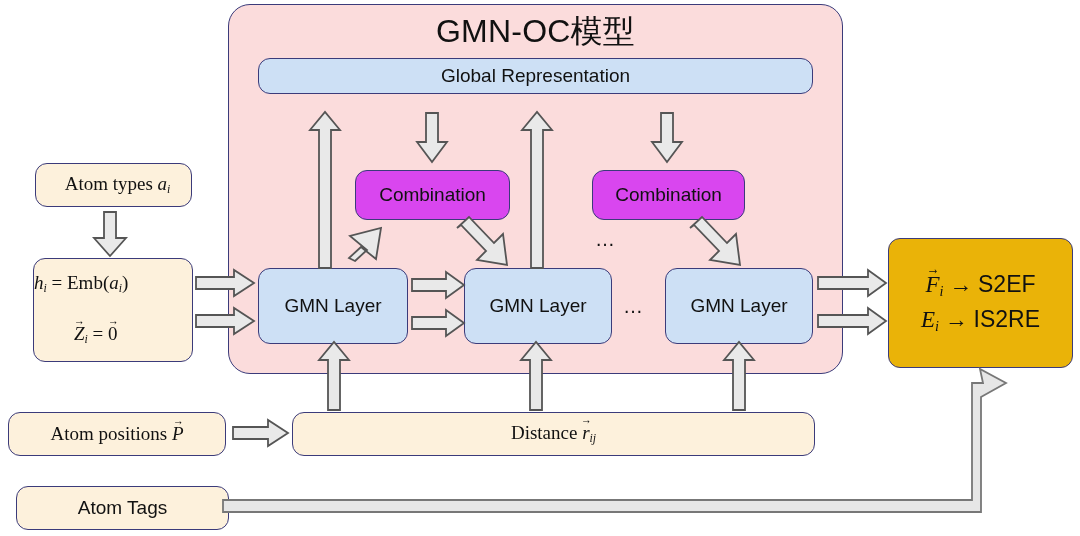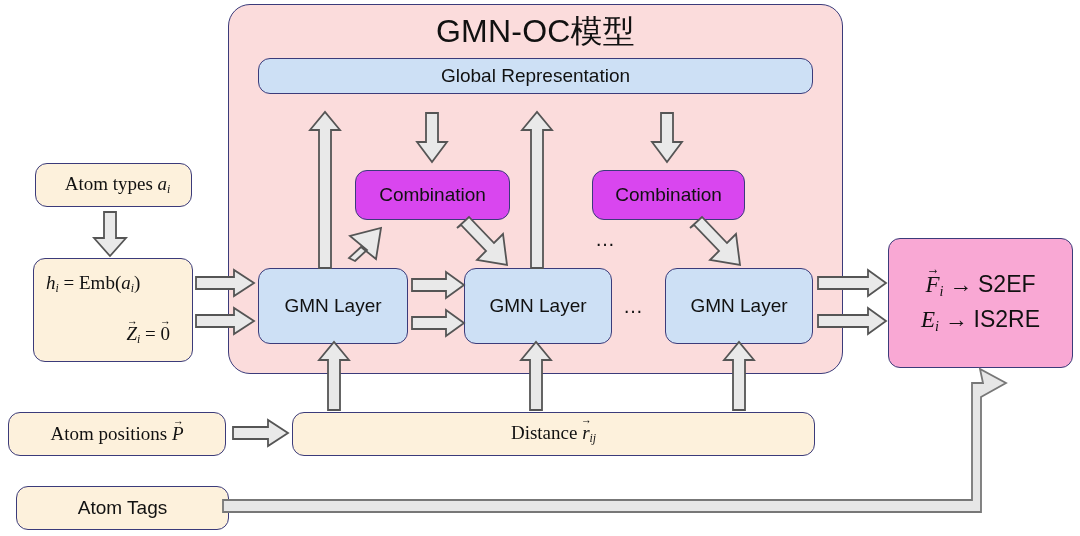--- a/index.html
+++ b/index.html
@@ -12,21 +12,21 @@
   
   .box{position:absolute;box-sizing:border-box;
        border:1.6px solid #3b3b7a;border-radius:12px;
        display:flex;align-items:center;justify-content:center;
        text-align:center;line-height:1.25;}
 
   .container-pink{background:#fbdcdc;border:1.6px solid #3b3b7a;border-radius:22px;}
   .box-blue{background:#cde0f5;}
   .box-mauve{background:#d946ef;}
   .box-cream{background:#fdf1dc;}
-  .box-green{background:#f9a8d4;}
+  .box-green{background:#eab308;}
 
   .title{position:absolute;font-size:32px;color:#111;font-weight:400;
          letter-spacing:.2px;white-space:nowrap;}
 
   .lbl-sans{font-size:19px;color:#111;font-family:"Liberation Sans",sans-serif;}
 
   .math{font-family:"Liberation Serif",serif;font-style:italic;color:#111;}
   .mi{font-style:italic;}
   .mup{font-style:normal;}
   .sub{font-size:.62em;vertical-align:-0.28em;font-style:italic;}
@@ -79,26 +79,26 @@
   <div class="ell" style="left:595px;top:228px;">…</div>
   <div class="ell" style="left:623px;top:295px;">…</div>
 
   <div class="box box-cream" style="left:35px;top:163px;width:157px;height:44px;">
     <span class="math" style="font-size:19px;margin-left:8px;">
       <span class="mup">Atom types</span>&nbsp;<span class="mi">a</span><span class="sub">i</span>
     </span>
   </div>
 
   <div class="box box-cream" style="left:33px;top:258px;width:160px;height:104px;flex-direction:column;justify-content:space-around;">
-    <div class="math" style="font-size:19px;width:100%;text-align:left;padding-left:12px;box-sizing:border-box;">
+    <div class="math" style="font-size:19px;width:100%;text-align:left;box-sizing:border-box;">
       <span class="mi">h</span><span class="sub">i</span>
       <span class="mup">=</span>
       <span class="mup">Emb</span><span class="mup">(</span><span class="mi">a</span><span class="sub">i</span><span class="mup">)</span>
     </div>
-    <div class="math" style="font-size:19px;width:100%;text-align:right;padding-right:22px;box-sizing:border-box;">
+    <div class="math" style="font-size:19px;width:100%;text-align:left;padding-right:22px;box-sizing:border-box;padding-left:40px;">
       <span class="vec"><span class="mi">Z</span></span><span class="sub">i</span>
       <span class="mup">=</span>
       <span class="vec"><span class="mup">0</span></span>
     </div>
   </div>
 
   <div class="box box-cream" style="left:8px;top:412px;width:218px;height:44px;">
     <span class="math" style="font-size:19px;">
       <span class="mup">Atom positions</span>&nbsp;<span class="vec"><span class="mi">P</span></span>
     </span>

